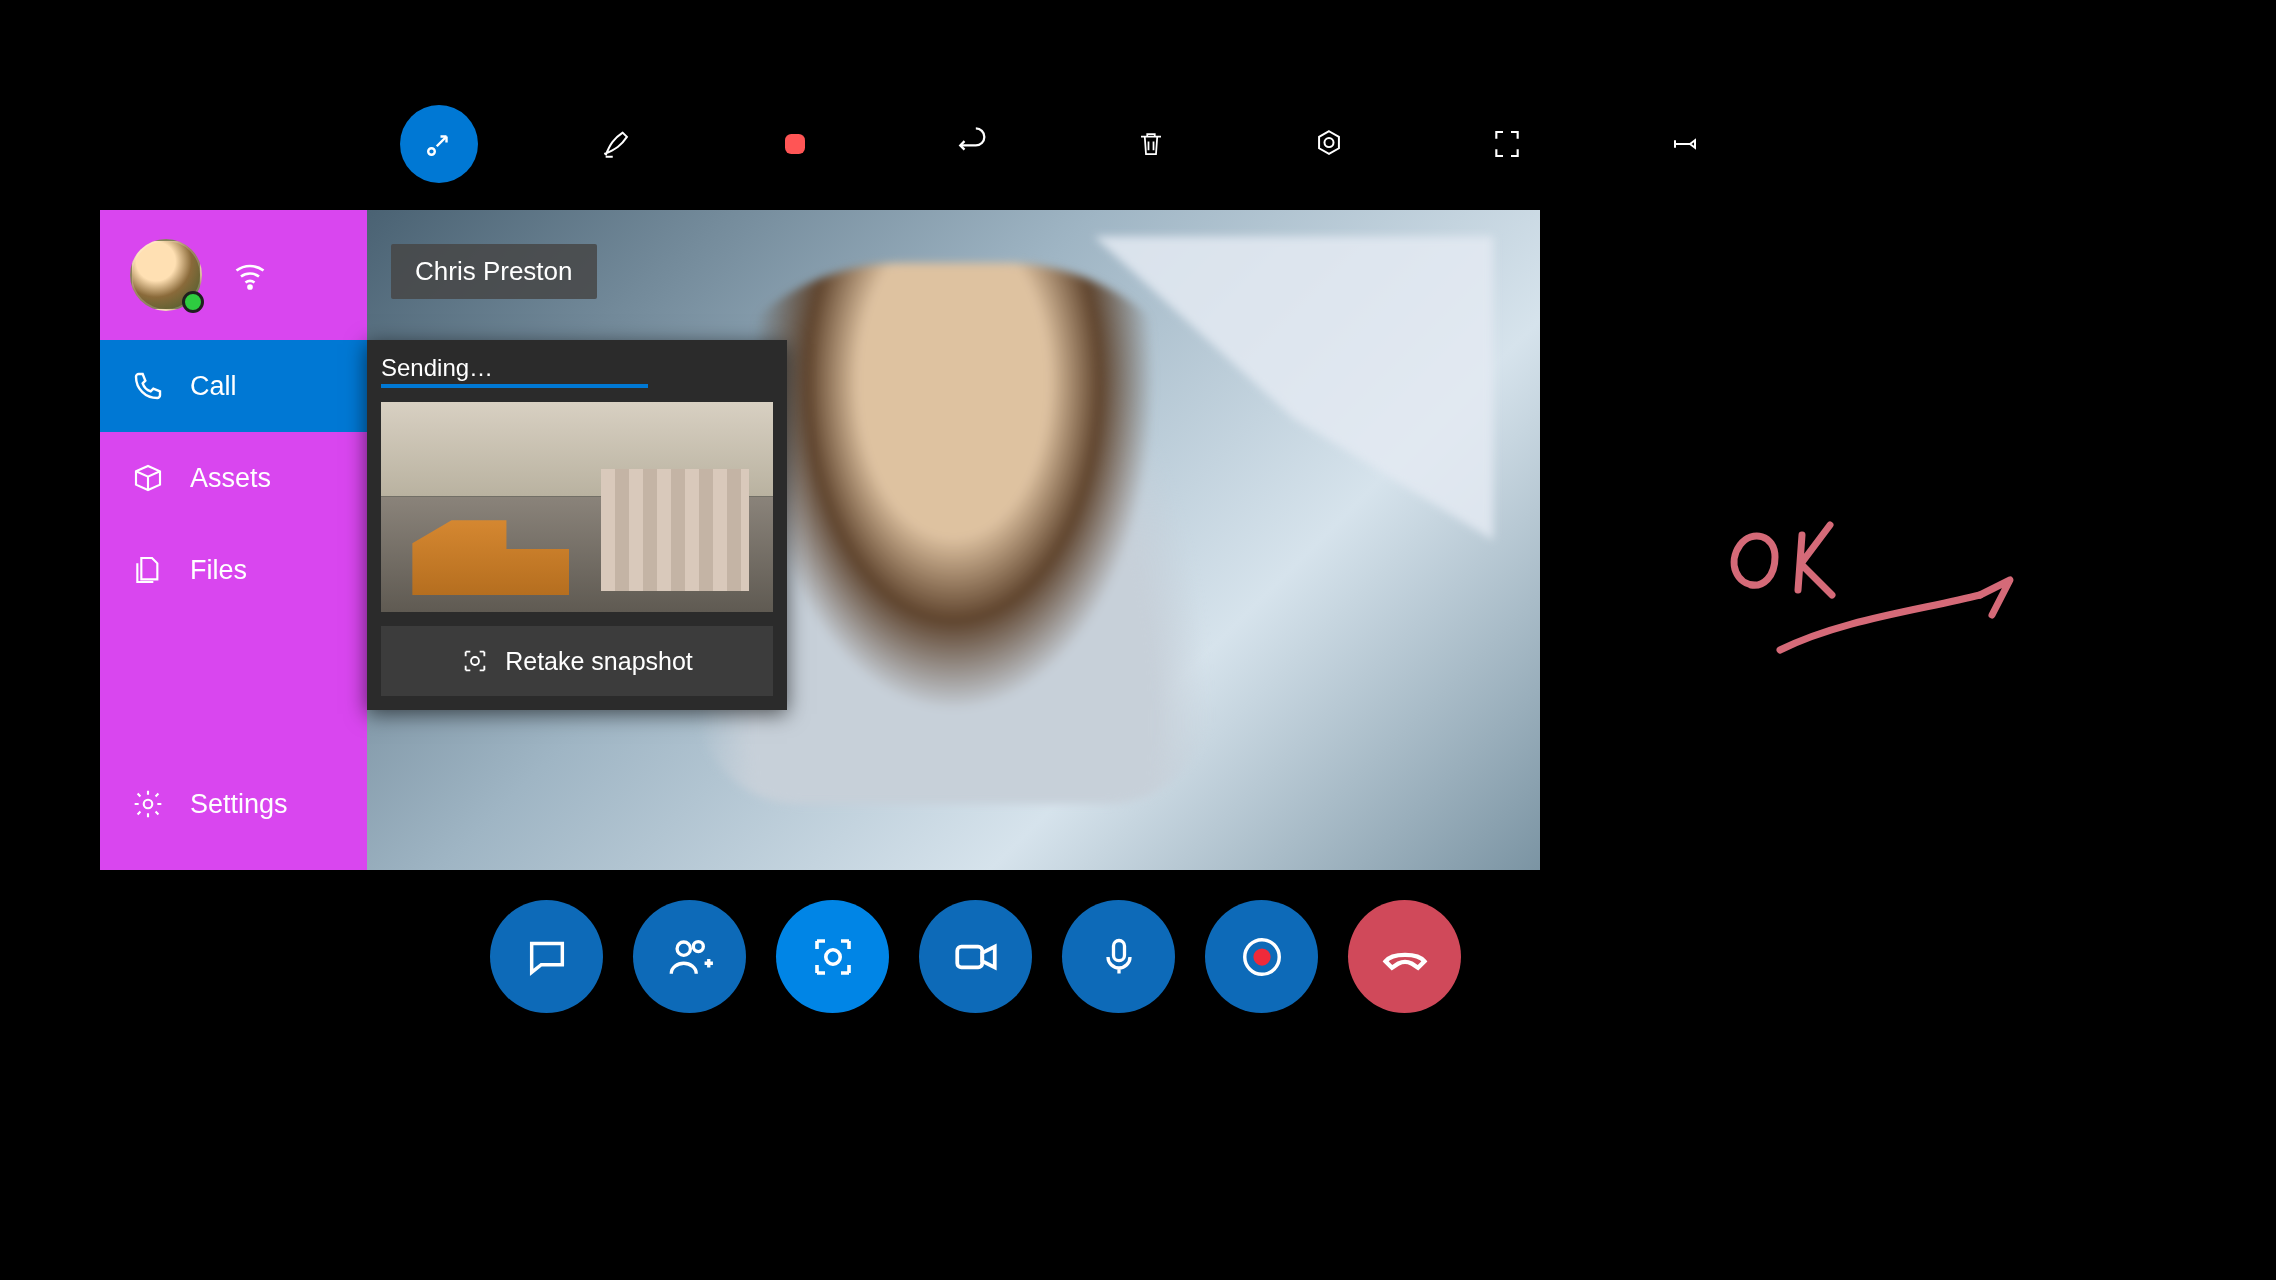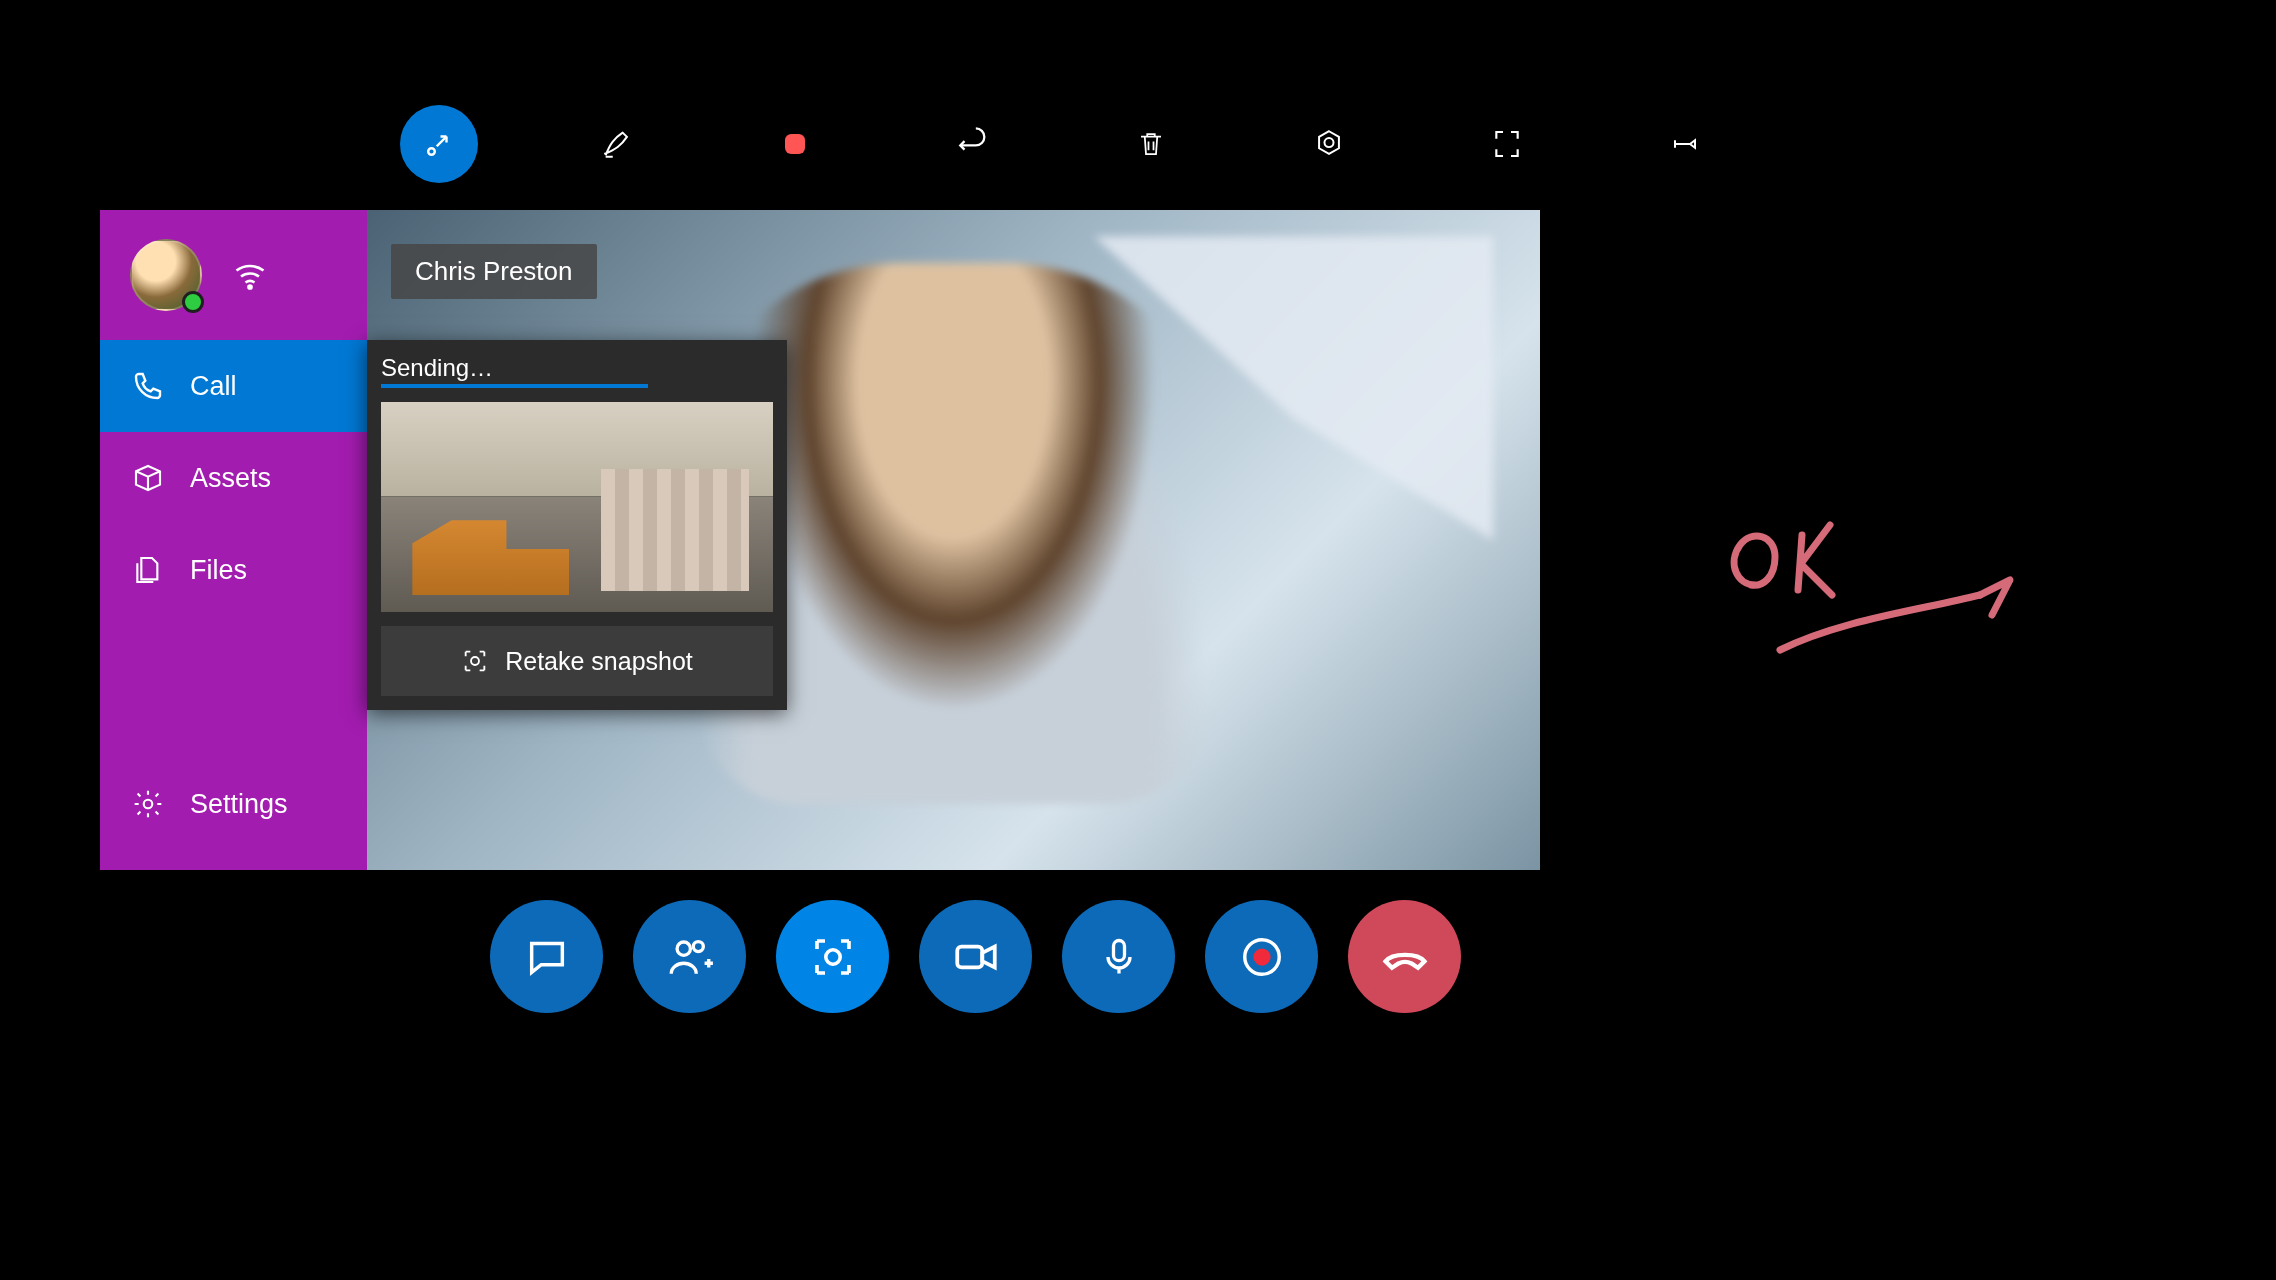--- a/index.html
+++ b/index.html
@@ -40,21 +40,21 @@
     width: 1440px;
     height: 660px;
     background: #111;
   }
 
   
   .sidebar {
     position: absolute;
     left: 0; top: 0; bottom: 0;
     width: 267px;
-    background: #a21caf;
+    background: #d946ef;
     color: #fff;
   }
   .sidebar-top {
     height: 130px;
     display: flex;
     align-items: center;
     gap: 30px;
     padding-left: 30px;
   }
   .avatar {

